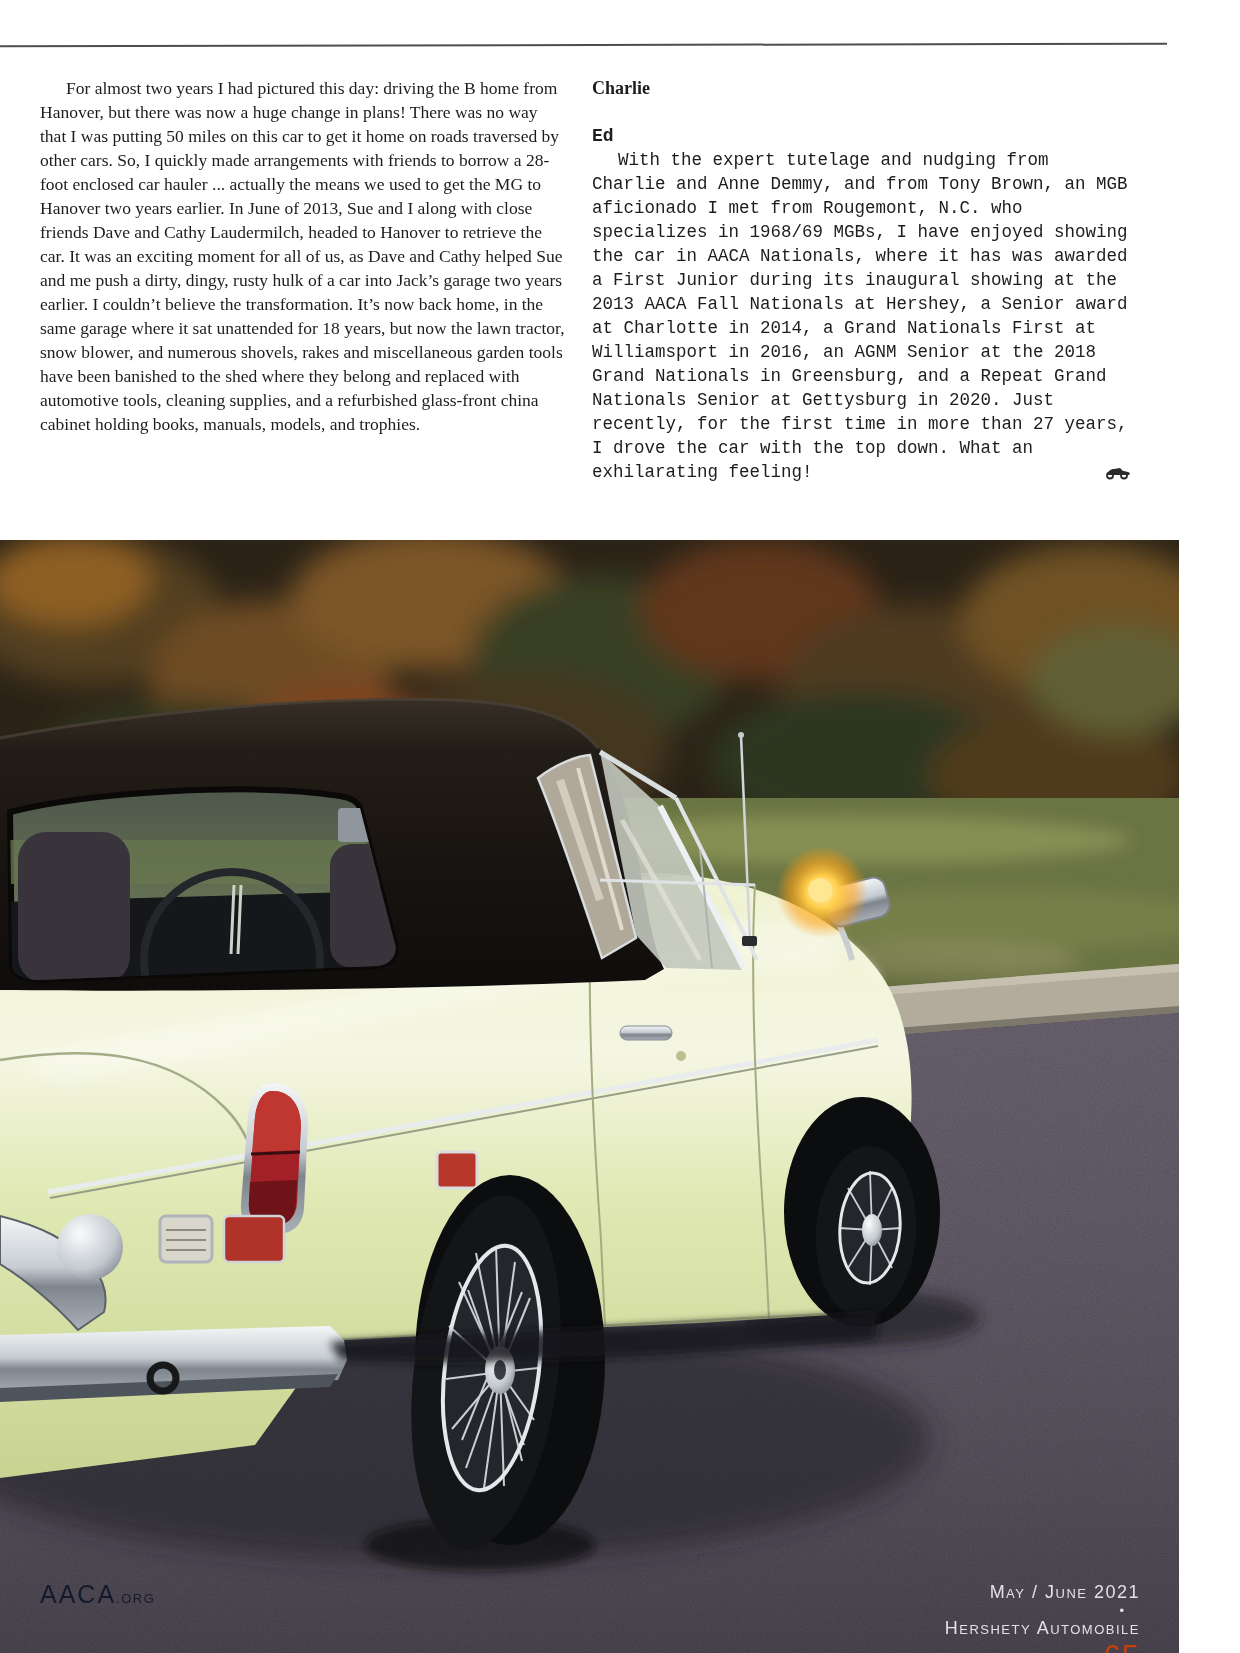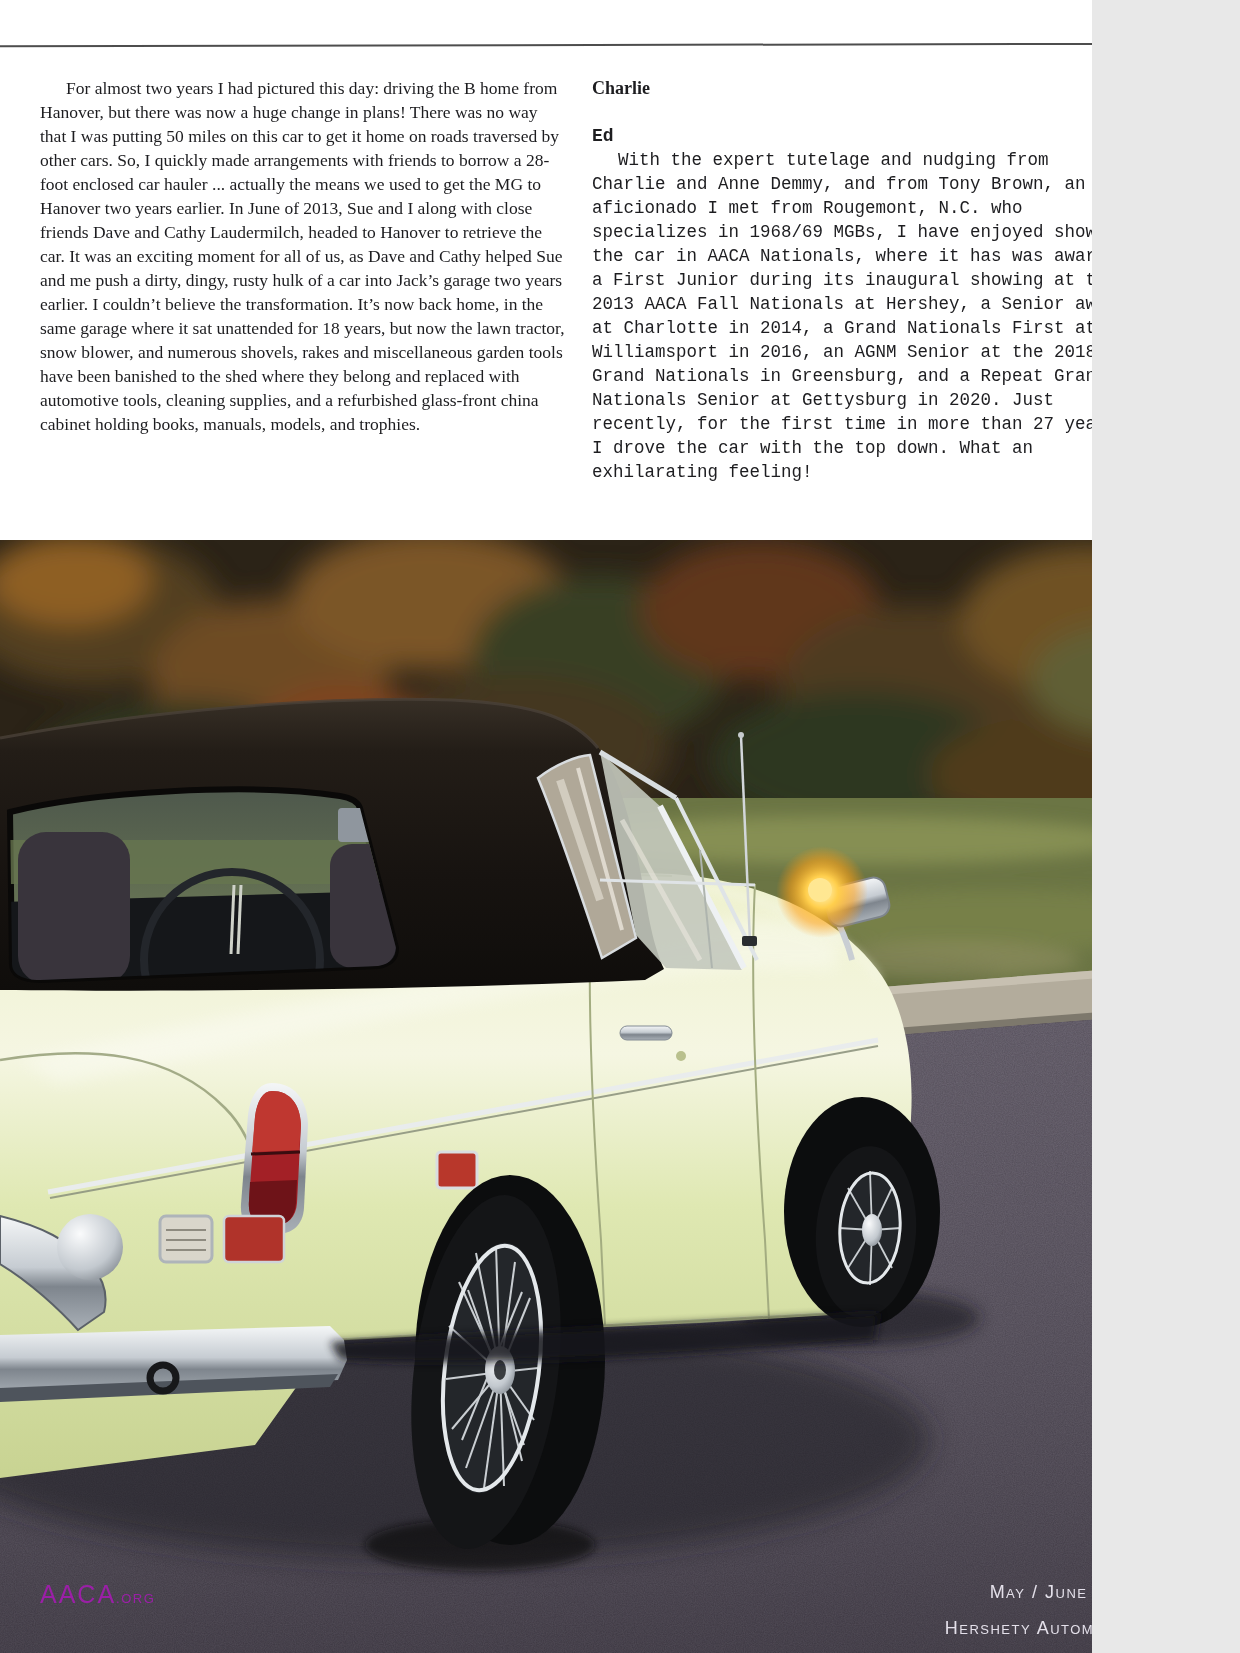--- a/index.html
+++ b/index.html
@@ -1,30 +1,30 @@
 <!DOCTYPE html>
 <html><head>
 <meta charset="utf-8">
 <style>
   html,body{margin:0;padding:0;background:#e8e8e8;}
-  .page{position:relative;width:1092px;height:1653px;background:#ffffff;overflow:hidden;
+  .page{position:relative;width:1240px;height:1653px;background:#ffffff;overflow:hidden;
         font-family:"Liberation Serif", serif;color:#1d1d20;}
   .top-rule{position:absolute;left:0;top:44px;width:1167px;height:2px;background:#4d4d4d;
             transform:rotate(-0.12deg);}
   .col{position:absolute;top:76px;font-size:17.5px;line-height:24px;text-align:left;}
   .col.left{left:40px;width:528px;}
   .col.right{left:592px;width:540px;}
   .col p{margin:0;}
   .col p.indent{text-indent:26px;}
   .col h3{margin:0;font-size:18px;line-height:24px;font-weight:bold;}
   .section-2{margin-top:24px;font-family:Liberation Mono, monospace;}
   .end-sign{float:right;margin-top:3px;}
   .photo{position:absolute;left:0;top:540px;width:1179px;height:1113px;overflow:hidden;background:#2b2317;}
   .photo svg{display:block;}
-  .footer-left{position:absolute;left:40px;top:1580px;color:#a21caf;opacity:.92;
+  .footer-left{position:absolute;left:40px;top:1580px;color:#0f172a;opacity:.92;
                font-family:"Liberation Sans", sans-serif;letter-spacing:2px;}
   .footer-left .brand{font-size:25px;}
   .footer-left .suffix{font-size:13px;letter-spacing:1.5px;}
   .footer-right{position:absolute;left:600px;top:1582px;width:540px;display:flex;
                 justify-content:flex-end;align-items:flex-end;color:#e4e0ea;
                 font-family:"Liberation Sans", sans-serif;flex-direction:column;}
   .footer-right .smallcaps{font-variant:small-caps;font-size:18px;letter-spacing:1.5px;}
   .footer-right .bullet{font-size:13px;margin:0 16px;}
   .footer-right .pageno{font-size:31px;margin-left:28px;color:#c2410c;letter-spacing:1px;}
 </style>

